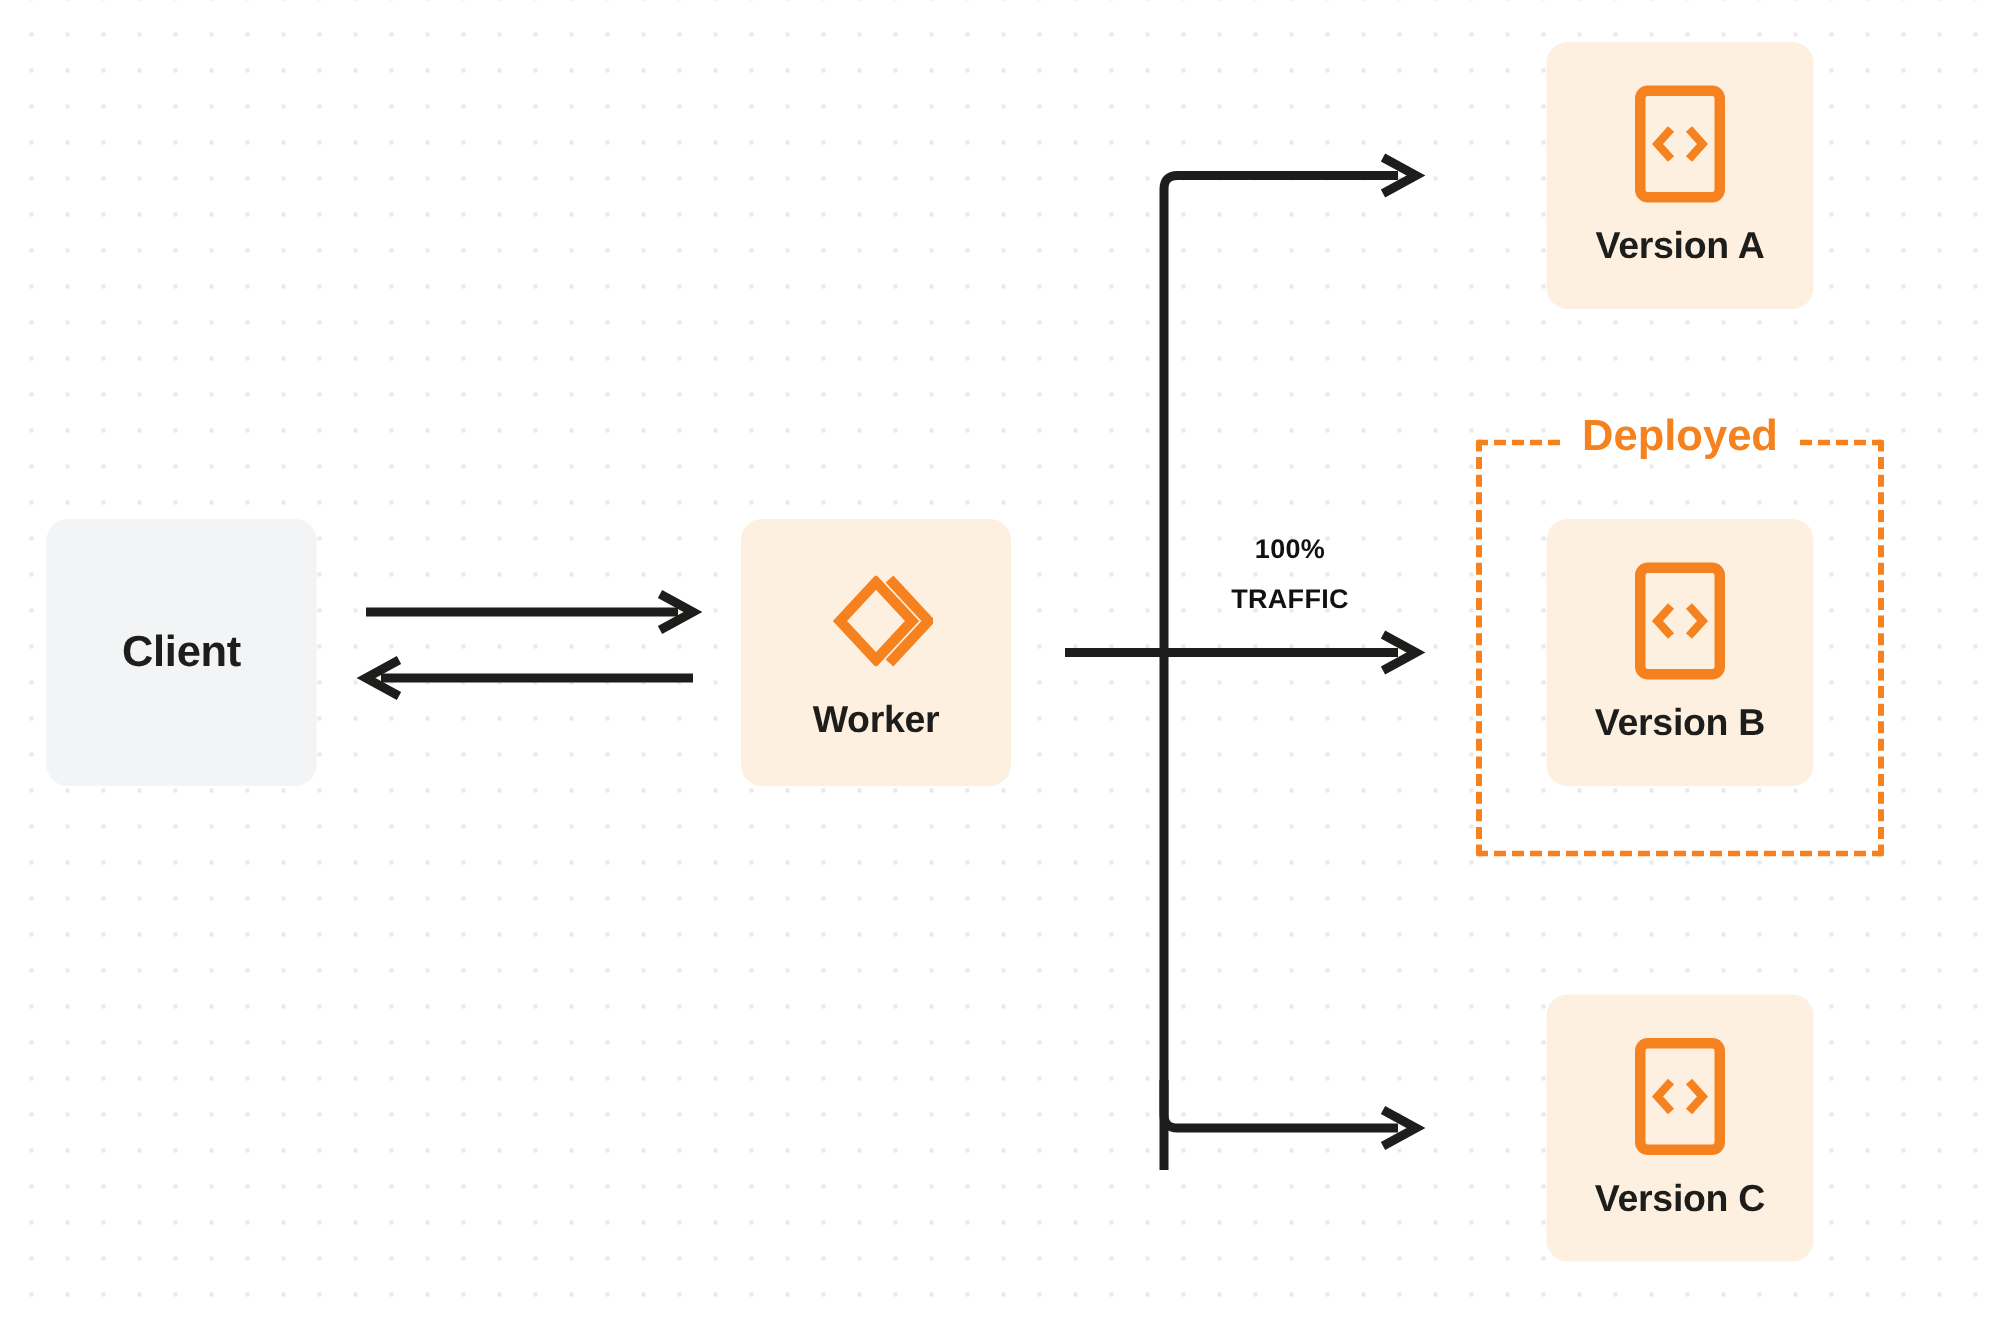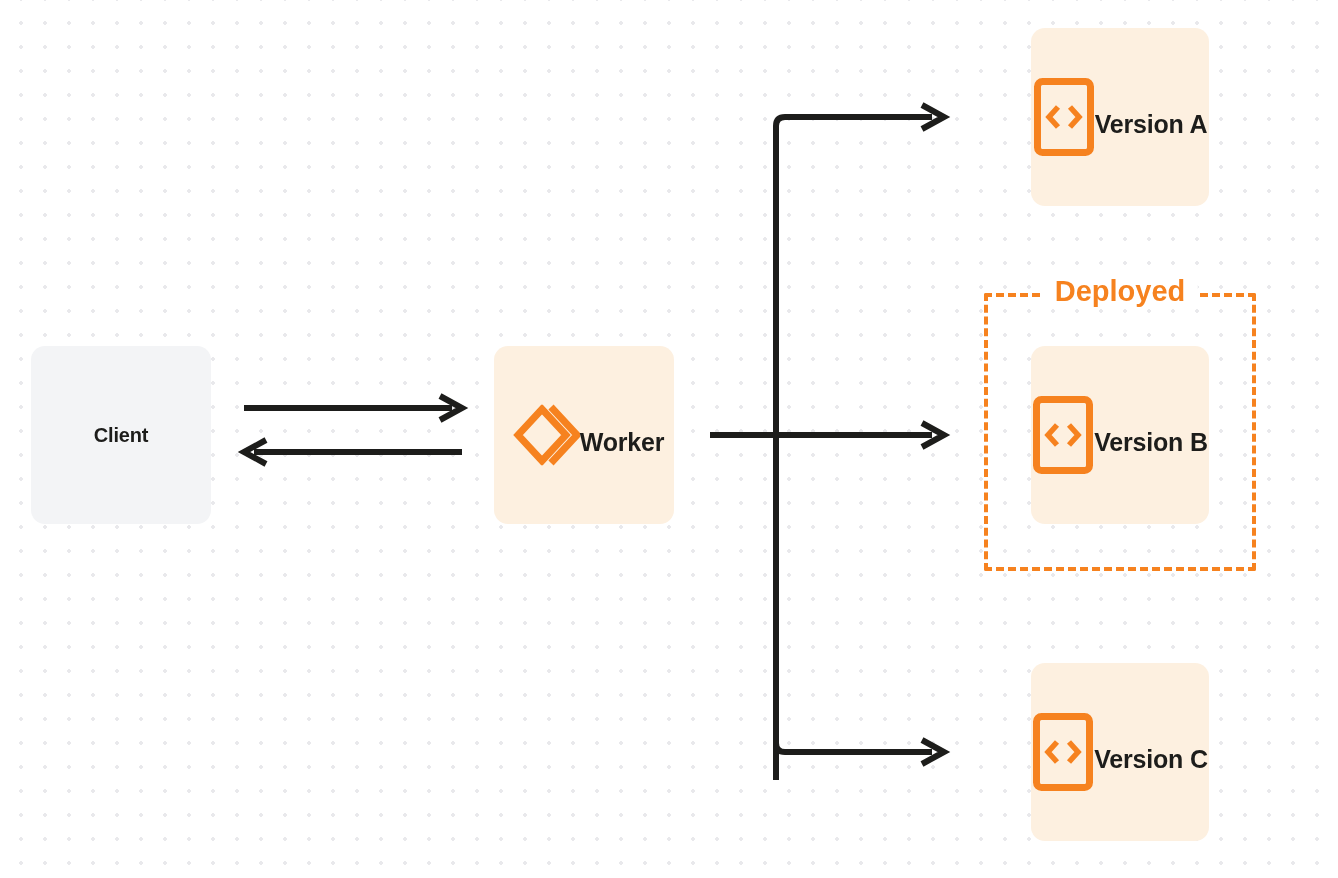--- a/index.html
+++ b/index.html
@@ -17,40 +17,40 @@
     background-position: 9px 11px;
     font-family: "Liberation Sans", sans-serif;
     overflow: hidden;
   }
 
   
   .node {
     position: absolute;
     border-radius: 14px;
     display: flex;
-    flex-direction: row;
+    flex-direction: column;
     align-items: center;
     justify-content: center;
     box-sizing: border-box;
   }
   .node-label {
     font-weight: bold;
     color: #1d1d1b;
     letter-spacing: -0.2px;
     white-space: nowrap;
   }
 
   .client-node {
     left: 31px;
     top: 346px;
     width: 180px;
     height: 178px;
     background: #f3f4f6;
   }
-  .client-node .node-label { font-size: 20px; text-align: center; }
+  .client-node .node-label { font-size: 29px; text-align: center; }
 
   .worker-node {
     left: 494px;
     top: 346px;
     width: 180px;
     height: 178px;
     background: #fdf0e0;
   }
   .worker-node .node-label {
     font-size: 25px;
@@ -172,20 +172,24 @@
   <svg class="conn" style="left:700px; top:423px;" width="260" height="24" viewBox="0 0 260 24">
     <line x1="10" y1="12" x2="232" y2="12"></line>
     <polyline class="head" points="222,0 244,12 222,24"></polyline>
   </svg>
 
   <svg class="conn" style="left:700px; top:700px;" width="260" height="90" viewBox="0 0 260 90">
     <path d="M 76 20 L 76 43 Q 76 52 85 52 L 232 52"></path>
     <polyline class="head" points="222,40 244,52 222,64"></polyline>
   </svg>
 
+  <div class="traffic-label">
+    <div>100%</div>
+    <div>TRAFFIC</div>
+  </div>
 
   <div class="node version-node" id="node-version-a">
     <svg class="node-icon" width="62" height="80" viewBox="0 0 62 80" aria-hidden="true">
       <rect x="4.5" y="4.5" width="53" height="71" rx="5" ry="5" fill="none" stroke="#f6821f" stroke-width="7"></rect>
       <polyline points="25,30 16,40 25,50" fill="none" stroke="#f6821f" stroke-width="5.5" stroke-linecap="butt" stroke-linejoin="miter"></polyline>
       <polyline points="37,30 46,40 37,50" fill="none" stroke="#f6821f" stroke-width="5.5" stroke-linecap="butt" stroke-linejoin="miter"></polyline>
     </svg>
     <span class="node-label">Version A</span>
   </div>
 

